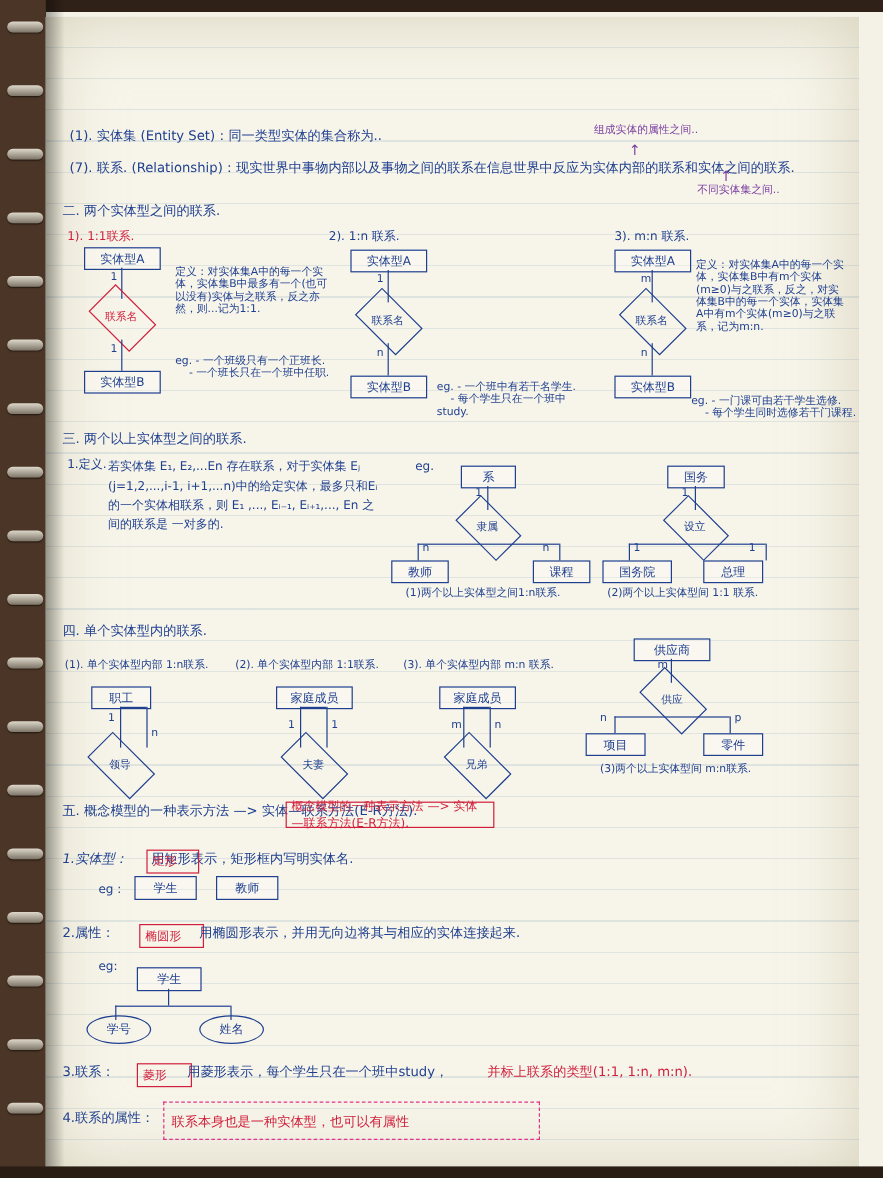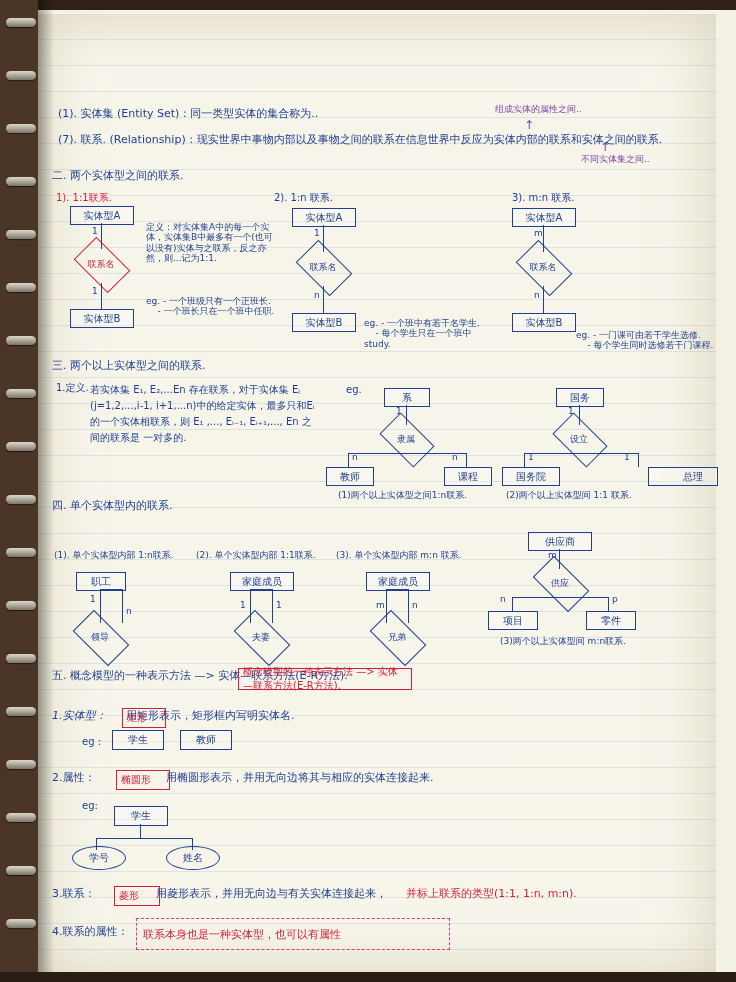--- a/index.html
+++ b/index.html
@@ -142,20 +142,21 @@
   <div class="ebox" style="left:512px;top:208px;width:62px;height:17px;">实体型A</div>
   <div class="vline" style="left:543px;top:225px;height:27px;"></div>
   <div class="t s9 blue" style="left:534px;top:228px;">m</div>
   <div class="dia" style="left:520px;top:252px;width:46px;height:30px;">
     <span class="shape"></span>
     <span class="lbl">联系名</span>
   </div>
   <div class="vline" style="left:543px;top:286px;height:27px;"></div>
   <div class="t s9 blue" style="left:534px;top:290px;">n</div>
   <div class="ebox" style="left:512px;top:313px;width:62px;height:17px;">实体型B</div>
+  <div class="t s9 blue" style="left:580px;top:216px;width:128px;white-space:normal;">定义：对实体集A中的每一个实体，实体集B中有m个实体(m≥0)与之联系，反之，对实体集B中的每一个实体，实体集A中有m个实体(m≥0)与之联系，记为m:n.</div>
   <div class="t s9 blue" style="left:576px;top:330px;width:150px;white-space:pre-wrap;">eg. - 一门课可由若干学生选修.
     - 每个学生同时选修若干门课程.</div>
 
   <div class="t s11 blue" style="left:52px;top:360px;">
     <span>三.</span>
     <span>两个以上实体型之间的联系.</span>
   </div>
   <div class="t s10 blue" style="left:56px;top:382px;">1.定义.</div>
   <div class="t s10 blue" style="left:90px;top:382px;width:230px;white-space:normal;line-height:1.6;">若实体集 E₁, E₂,...En 存在联系，对于实体集 Eⱼ (j=1,2,...,i-1, i+1,...n)中的给定实体，最多只和Eᵢ的一个实体相联系，则 E₁ ,..., Eᵢ₋₁, Eᵢ₊₁,..., En 之间的联系是 一对多的.</div>
 
@@ -182,24 +183,24 @@
   <div class="dia" style="left:556px;top:425px;width:46px;height:28px;">
     <span class="shape"></span>
     <span class="lbl">设立</span>
   </div>
   <div class="hline" style="left:524px;top:453px;width:114px;"></div>
   <div class="vline" style="left:524px;top:453px;height:14px;"></div>
   <div class="vline" style="left:638px;top:453px;height:14px;"></div>
   <div class="t s9 blue" style="left:528px;top:452px;">1</div>
   <div class="t s9 blue" style="left:624px;top:452px;">1</div>
   <div class="ebox" style="left:502px;top:467px;width:56px;height:17px;">国务院</div>
-  <div class="ebox" style="left:648px;top:467px;width:48px;height:17px;padding-left:20px;">总理</div>
+  <div class="ebox" style="left:586px;top:467px;width:48px;height:17px;">总理</div>
   <div class="t s9 blue" style="left:506px;top:490px;">(2)两个以上实体型间 1:1 联系.</div>
 
-  <div class="t s11 blue" style="left:52px;top:500px;text-align:center;">
+  <div class="t s11 blue" style="left:52px;top:520px;text-align:center;">
     <span>四.</span>
     <span>单个实体型内的联系.</span>
   </div>
 
   <div class="t s9 blue" style="left:54px;top:550px;">(1). 单个实体型内部 1:n联系.</div>
   <div class="ebox" style="left:76px;top:572px;width:48px;height:17px;">职工</div>
   <div class="vline" style="left:100px;top:589px;height:34px;"></div>
   <div class="hline" style="left:100px;top:589px;width:22px;"></div>
   <div class="vline" style="left:122px;top:589px;height:34px;"></div>
   <div class="t s9 blue" style="left:90px;top:594px;">1</div>
@@ -277,20 +278,20 @@
   <div class="vline" style="left:140px;top:824px;height:14px;"></div>
   <div class="vline" style="left:96px;top:838px;height:12px;"></div>
   <div class="vline" style="left:192px;top:838px;height:12px;"></div>
   <div class="oval" style="left:72px;top:846px;width:52px;height:22px;">学号</div>
   <div class="oval" style="left:166px;top:846px;width:52px;height:22px;">姓名</div>
 
   <div class="t s11 blue" style="left:52px;top:888px;">3.联系：</div>
   <div class="boxed" style="left:114px;top:886px;width:36px;height:16px;border-style:solid;">
     <span style="font-size:10px;">菱形</span>
   </div>
-  <div class="t s11 blue" style="left:156px;top:888px;">用菱形表示，并用无向边与有关实体连接起来，</div>
+  <div class="t s11 blue" style="left:156px;top:888px;">用菱形表示，每个学生只在一个班中study，</div>
   <div class="t s11 red" style="left:406px;top:888px;">并标上联系的类型(1:1, 1:n, m:n).</div>
 
   <div class="t s11 blue" style="left:52px;top:926px;">4.联系的属性：</div>
   <div class="card" style="left:136px;top:918px;width:300px;height:26px;">
     <span>联系本身也是一种实体型，也可以有属性</span>
   </div>
 </div>
 
 </body></html>

